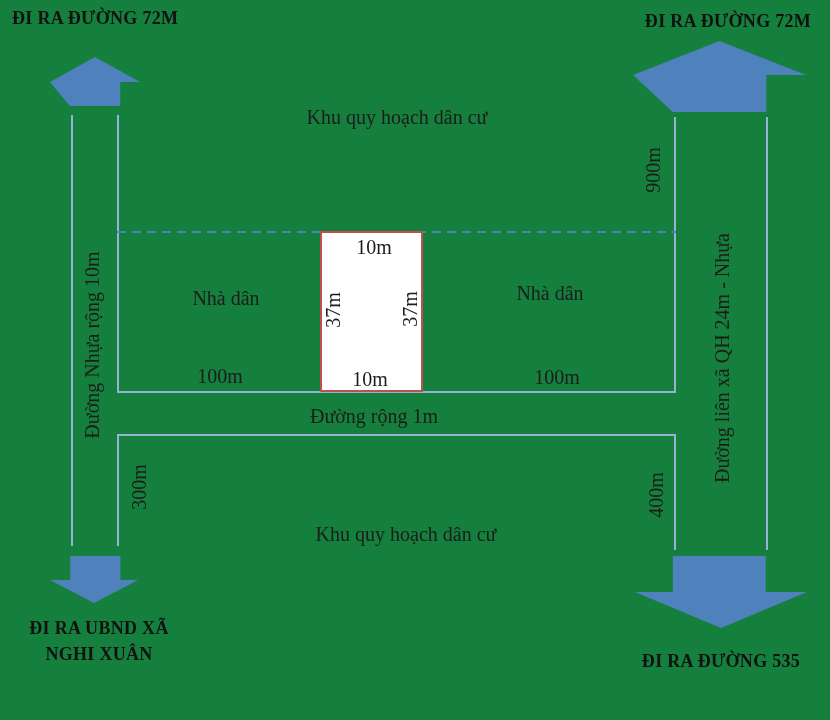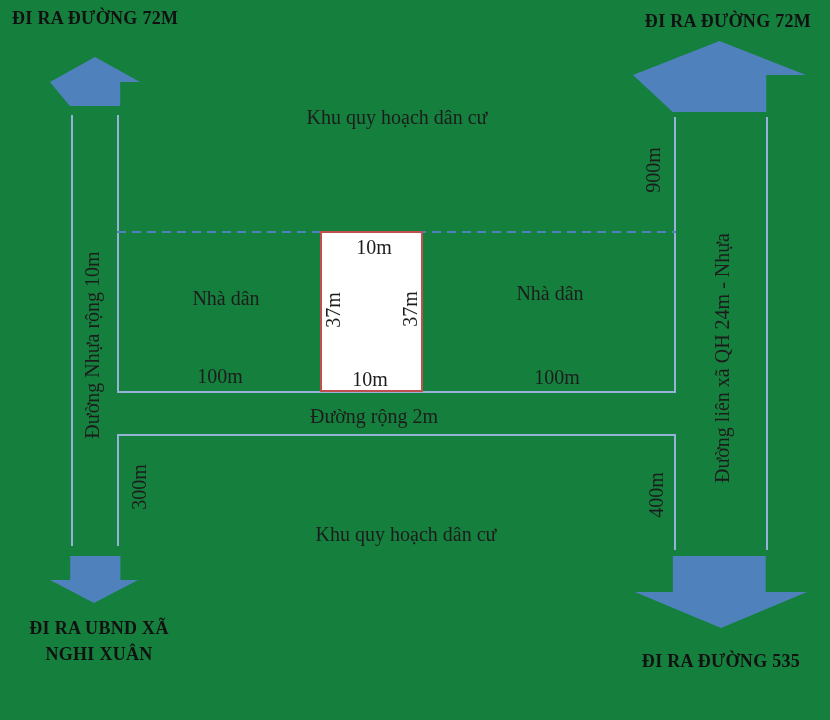--- a/index.html
+++ b/index.html
@@ -72,21 +72,21 @@
   <div class="title centered" style="left:99px;top:654px;text-align:center;">NGHI XUÂN</div>
   <div class="title centered" style="left:721px;top:661px;">ĐI RA ĐƯỜNG 535</div>
 
   <div class="hlabel" style="left:397px;top:117px;">Khu quy hoạch dân cư</div>
   <div class="hlabel" style="left:406px;top:534px;">Khu quy hoạch dân cư</div>
   <div class="hlabel" style="left:226px;top:298px;">Nhà dân</div>
   <div class="hlabel" style="left:550px;top:293px;">Nhà dân</div>
 
   <div class="vlabel" style="left:92px;top:345px;">Đường Nhựa rộng 10m</div>
   <div class="vlabel" style="left:722px;top:358px;">Đường liên xã QH 24m - Nhựa</div>
-  <div class="hlabel" style="left:374px;top:416px;">Đường rộng 2m</div>
+  <div class="hlabel" style="left:374px;top:416px;">Đường rộng 1m</div>
 
   <div class="hlabel" style="left:220px;top:376px;">100m</div>
   <div class="hlabel" style="left:557px;top:377px;">100m</div>
   <div class="vlabel" style="left:653px;top:170px;">900m</div>
   <div class="vlabel" style="left:139px;top:487px;">300m</div>
   <div class="vlabel" style="left:656px;top:495px;">400m</div>
 
   <div class="hlabel" style="left:374px;top:247px;">10m</div>
   <div class="hlabel" style="left:370px;top:379px;">10m</div>
   <div class="vlabel" style="left:333px;top:310px;">37m</div>

